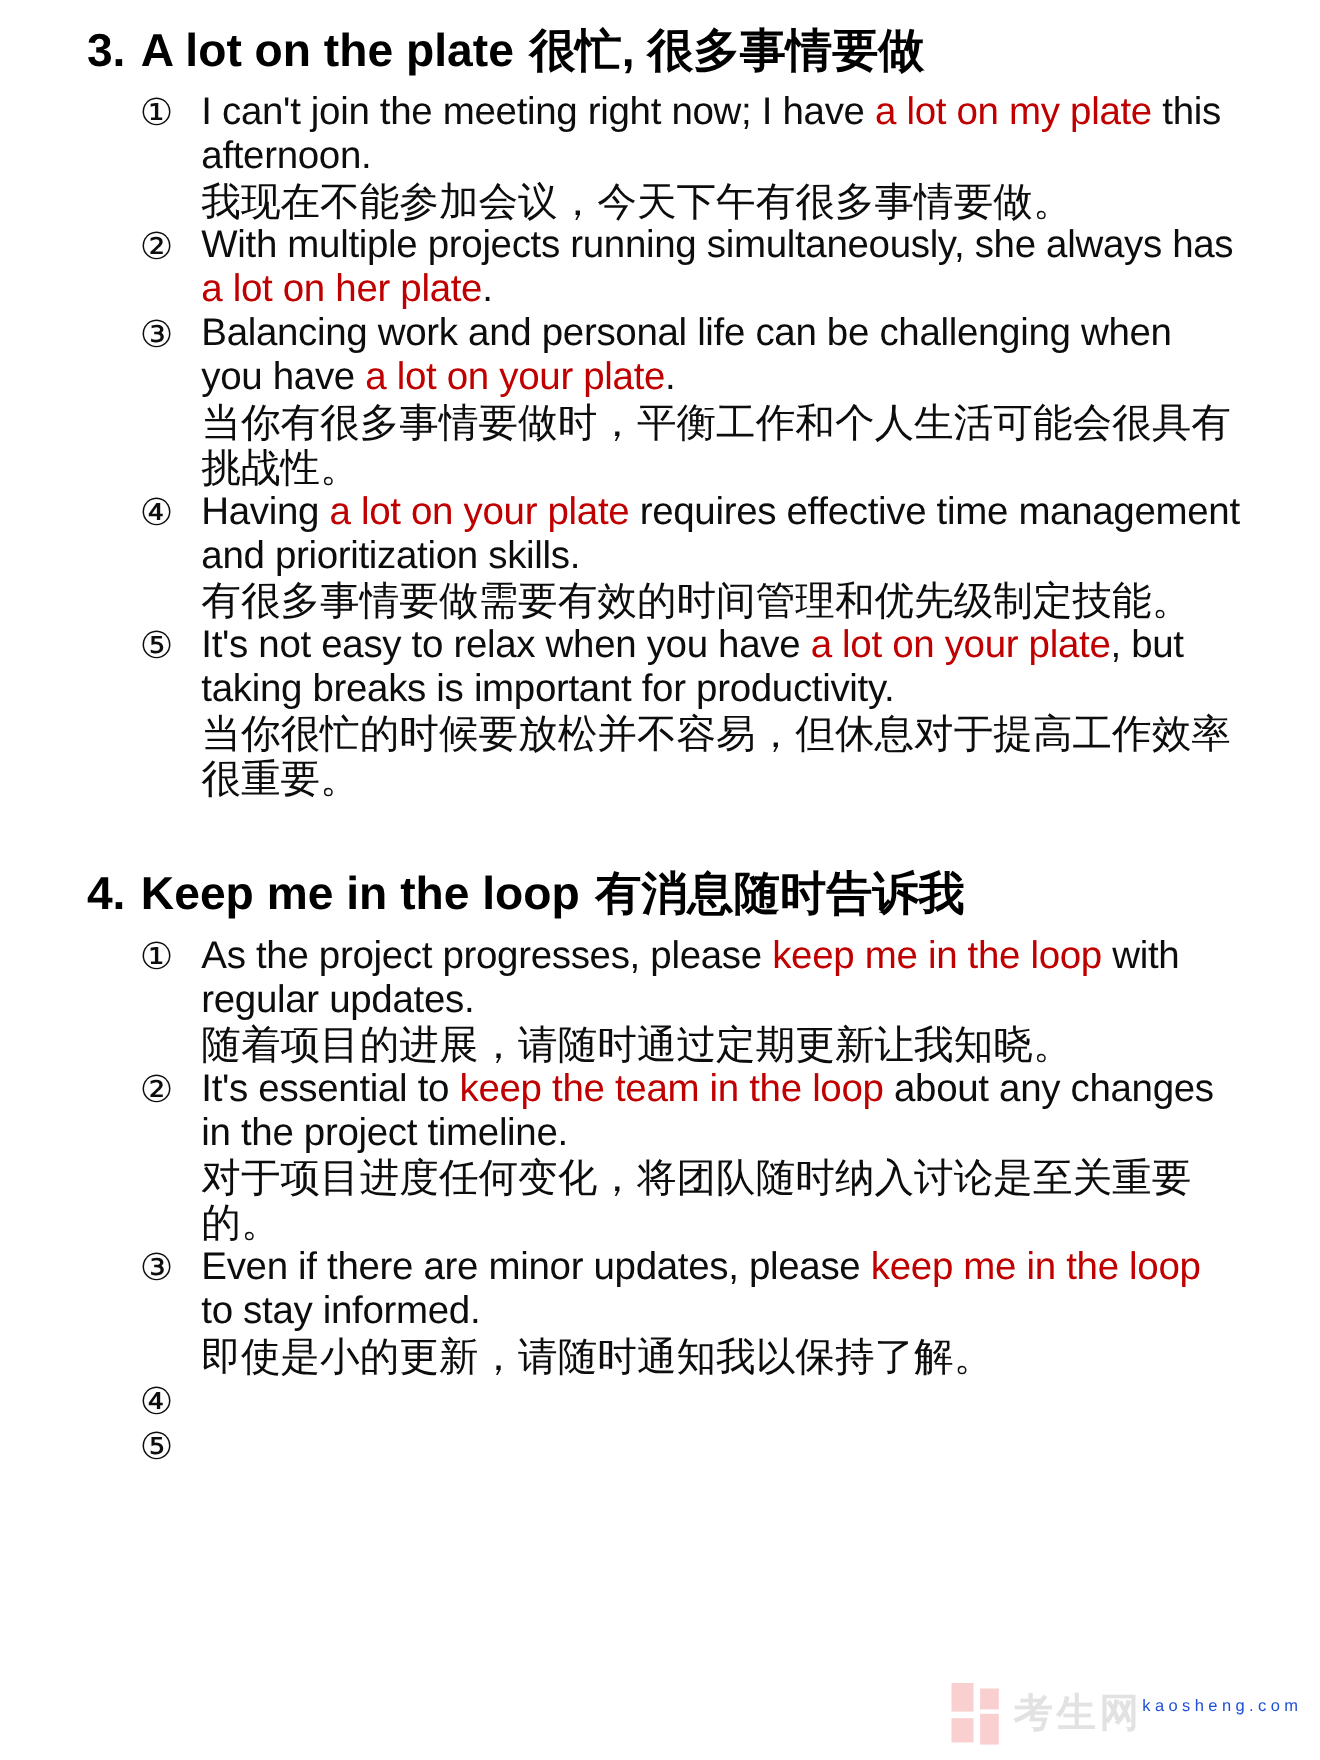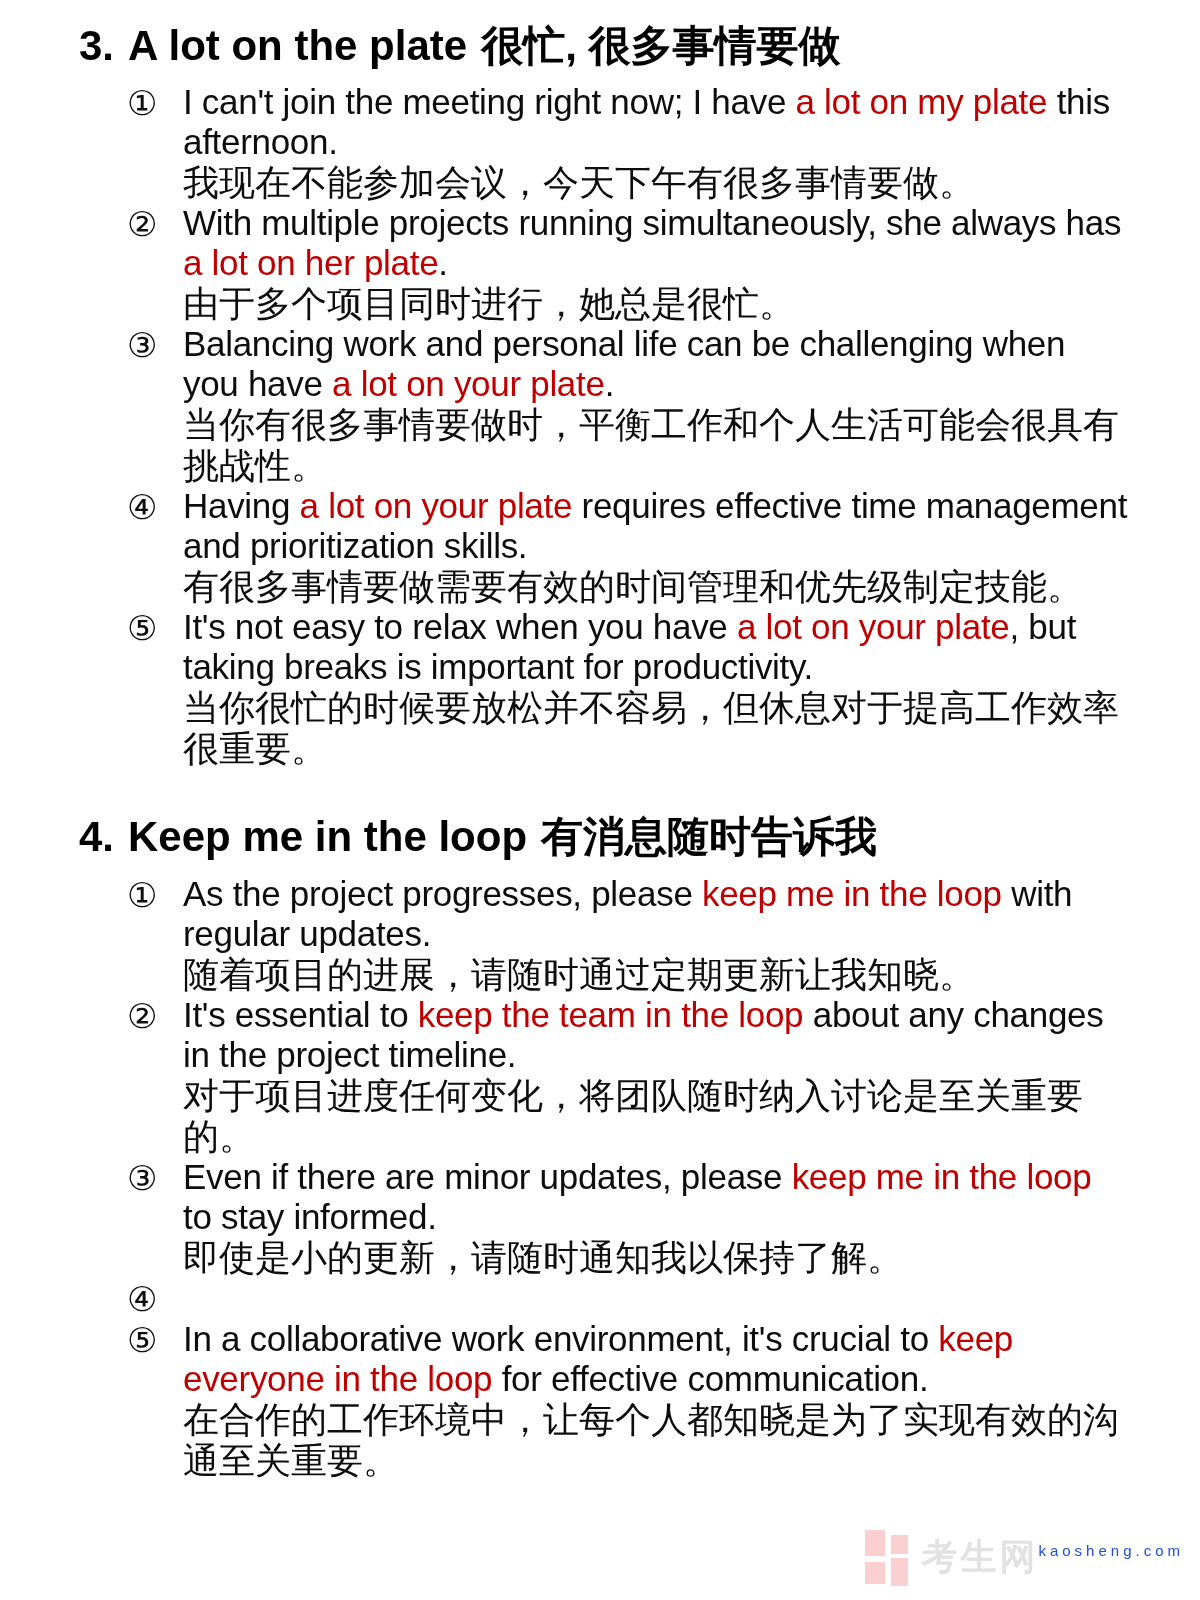--- a/index.html
+++ b/index.html
@@ -14,21 +14,21 @@
     overflow: hidden;
     font-family: "Liberation Sans", "DejaVu Sans", sans-serif;
     color: #0d0d0d;
   }
   .page {
     padding: 22px 45px 0 79px;
     box-sizing: border-box;
     width: 1200px;
   }
   .sec { margin: 0; }
-  .sec + .sec { margin-top: 44px; }
+  .sec + .sec { margin-top: 60px; }
   .heading {
     font-size: 42px;
     font-weight: bold;
     line-height: 1.15;
     margin: 0 0 12px 0;
     color: #000000;
     white-space: nowrap;
   }
   .h-num { margin-right: 14px; }
   .h-en { margin-right: 14px; }
@@ -95,21 +95,20 @@
     <div class="body">
       <p class="en"><span>I can't join the meeting right now; I have </span><span class="red">a lot on my plate</span><span> this afternoon.</span></p>
       <p class="zh">我现在不能参加会议，今天下午有很多事情要做。</p>
     </div>
   </div>
 
   <div class="item">
     <span class="marker">②</span>
     <div class="body">
       <p class="en"><span>With multiple projects running simultaneously, she always has </span><span class="red">a lot on her plate</span><span>.</span></p>
-      <p class="zh">由于多个项目同时进行，她总是很忙。</p>
     </div>
   </div>
 
   <div class="item">
     <span class="marker">③</span>
     <div class="body">
       <p class="en"><span>Balancing work and personal life can be challenging when you have </span><span class="red">a lot on your plate</span><span>.</span></p>
       <p class="zh">当你有很多事情要做时，平衡工作和个人生活可能会很具有挑战性。</p>
     </div>
   </div>
@@ -160,24 +159,20 @@
       <p class="zh">即使是小的更新，请随时通知我以保持了解。</p>
     </div>
   </div>
 
   <div class="item">
     <span class="marker">④</span>
   </div>
 
   <div class="item">
     <span class="marker">⑤</span>
-    <div class="body">
-      <p class="en"><span>In a collaborative work environment, it's crucial to </span><span class="red">keep everyone in the loop</span><span> for effective communication.</span></p>
-      <p class="zh">在合作的工作环境中，让每个人都知晓是为了实现有效的沟通至关重要。</p>
-    </div>
   </div>
 </div>
   </section>
 </main>
 
 <div class="watermark">
   <div class="wm-logo">
     <span class="wm-b1"></span>
       <span class="wm-b2"></span>
       <span class="wm-b3"></span>

